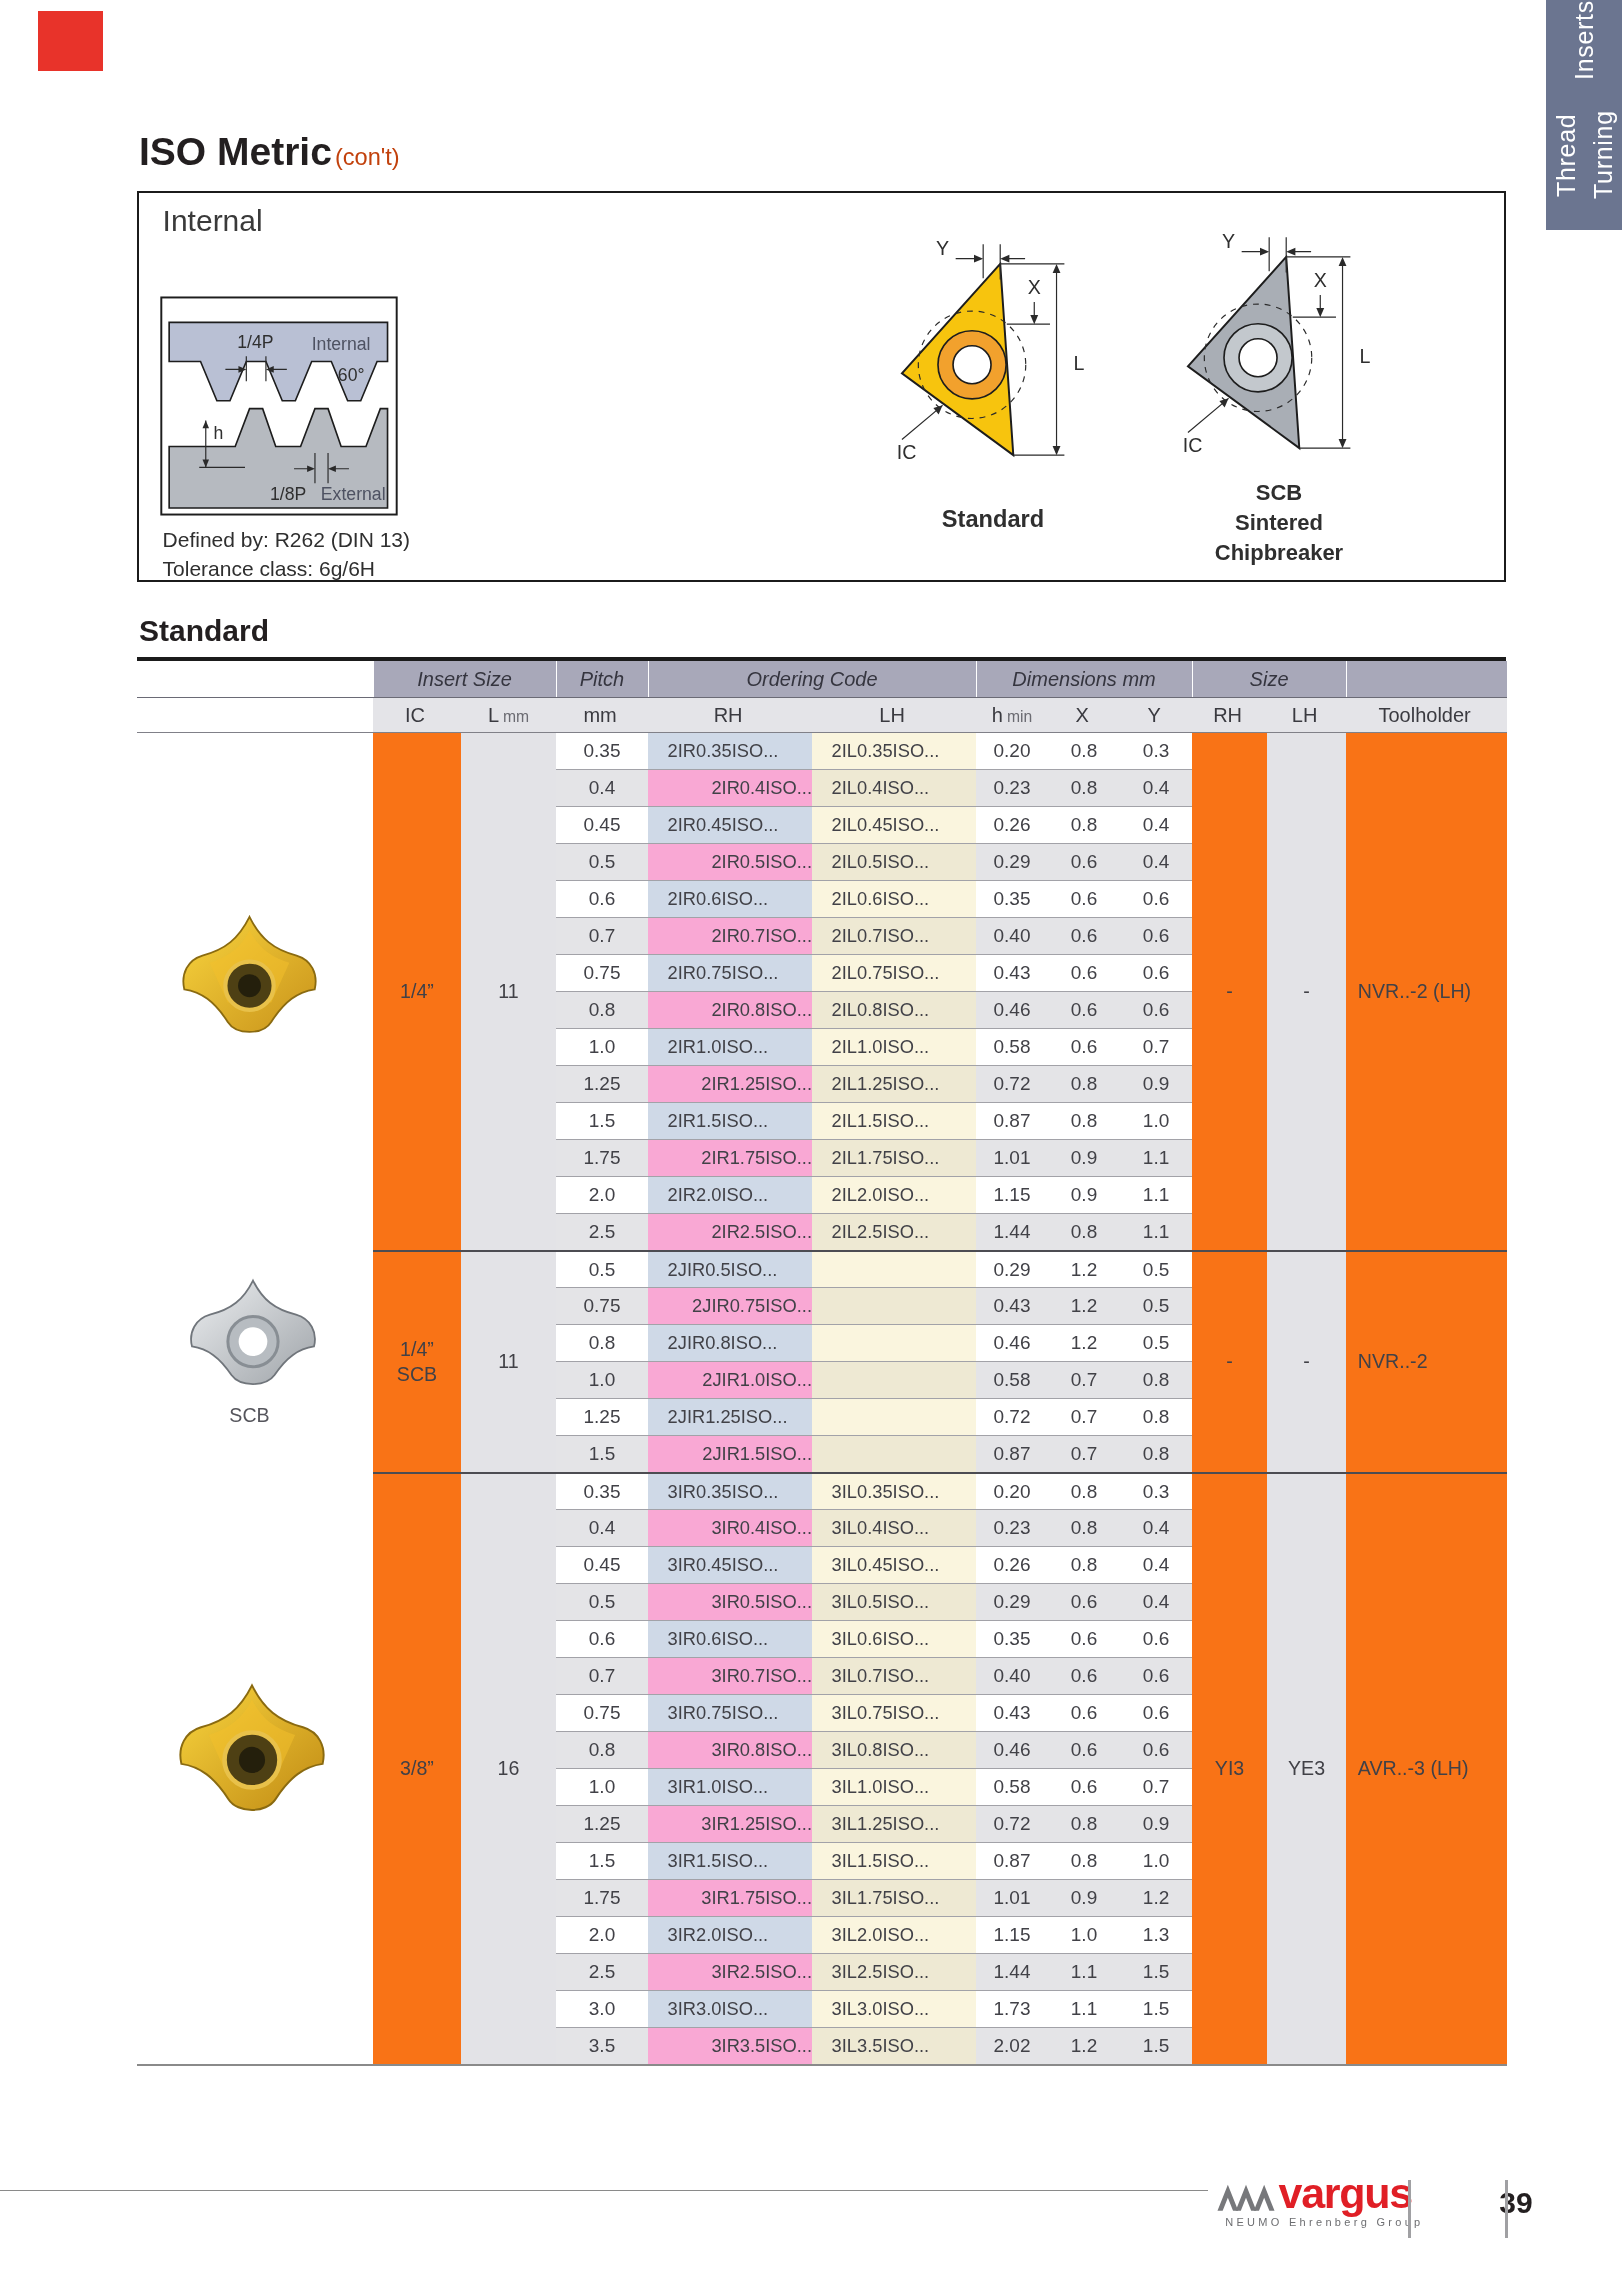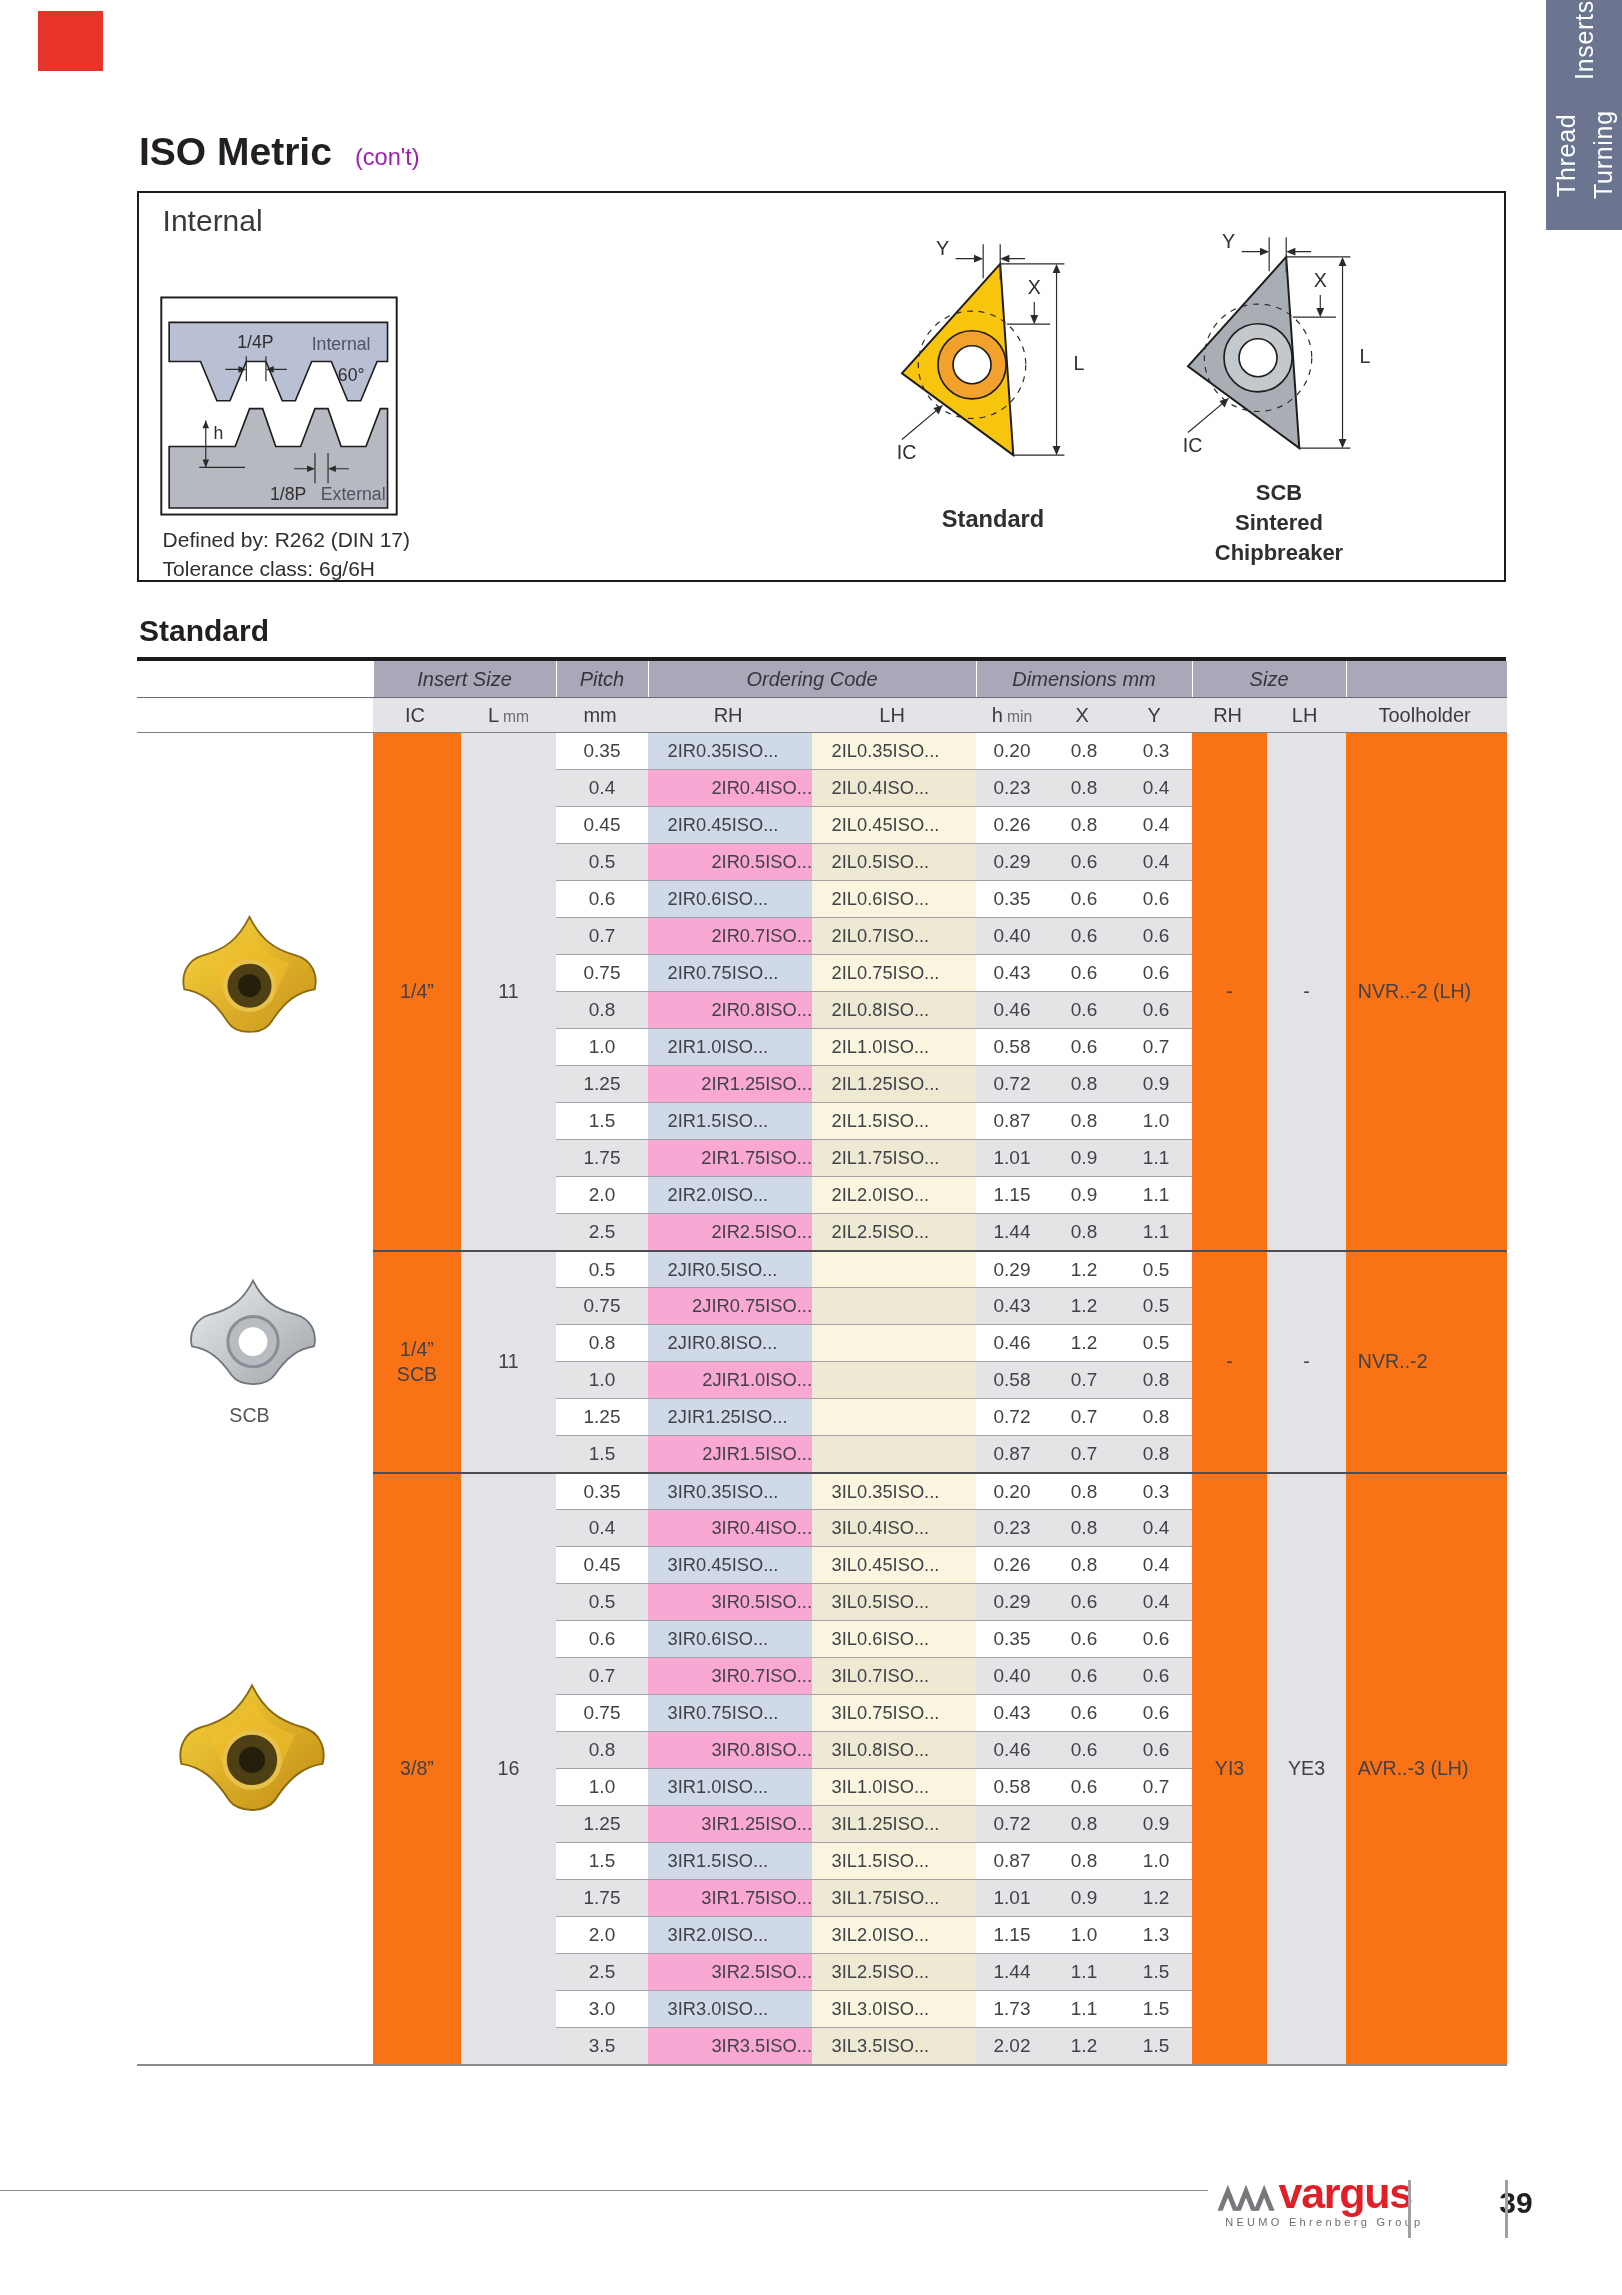--- a/index.html
+++ b/index.html
@@ -10,21 +10,21 @@
   .corner-mark{position:absolute;left:38px;top:10.5px;width:65px;height:60px;}
 
   
   .side-tab{position:absolute;left:1546px;top:0;width:77px;height:230px;}
   .side-tab-inner{width:100%;height:100%;writing-mode:vertical-rl;transform:rotate(180deg);
         display:flex;align-items:center;justify-content:center;line-height:1.45;
         color:#ffffff;font-size:25px;letter-spacing:0.7px;text-align:center;}
 
   
   .page-title{position:absolute;left:139px;top:130px;font-size:39px;font-weight:bold;color:#231f20;}
-  .page-title .suffix{font-size:23.6px;font-weight:normal;color:#a21caf;margin-left:23px;}
+  .page-title .suffix{font-size:23.6px;font-weight:normal;color:#c2410c;margin-left:3px;}
 
   
   .internal-box{position:absolute;left:137px;top:191px;width:1369px;height:391px;
         border:2px solid #1b1b1b;background:#ffffff;box-sizing:border-box;}
   .internal-title{position:absolute;left:23.6px;top:10.5px;font-size:30px;color:#3a3a3a;}
   .profile-svg{position:absolute;left:21px;top:103px;width:238px;height:220px;}
   .defined-lines{position:absolute;left:23.6px;top:332px;font-size:21px;color:#2f2f2f;line-height:29px;}
   .dim-draw{position:absolute;width:222px;height:262px;}
   .draw-std{left:743px;top:46px;}
   .draw-scb{left:1029px;top:39px;}
@@ -151,21 +151,21 @@
       <path d="M257,264 l12,-5 l0,10 Z" fill="#2a2a2a"></path>
       <text class="la-txt" x="146" y="80" text-anchor="middle" style="font-size:27px">1/4P</text>
       <text class="la-txt" x="232" y="82" style="font-size:27px;fill:#4e5262">Internal</text>
       <text class="la-txt" x="272" y="130" style="font-size:27px">60°</text>
       <text class="la-txt" x="82" y="218" style="font-size:27px">h</text>
       <text class="la-txt" x="196" y="312" text-anchor="middle" style="font-size:27px">1/8P</text>
       <text class="la-txt" x="246" y="312" style="font-size:27px;fill:#4e5262">External</text>
     </svg>
 
     <div class="defined-lines">
-      <div>Defined by: R262 (DIN 17)</div>
+      <div>Defined by: R262 (DIN 13)</div>
       <div>Tolerance class: 6g/6H</div>
     </div>
 
     <svg class="dim-draw draw-std" viewBox="0 0 330 400">
       <use href="#ins-draw"></use>
     </svg>
 
     <svg class="dim-draw draw-scb" viewBox="0 0 330 400">
       <use href="#ins-draw"></use>
     </svg>

